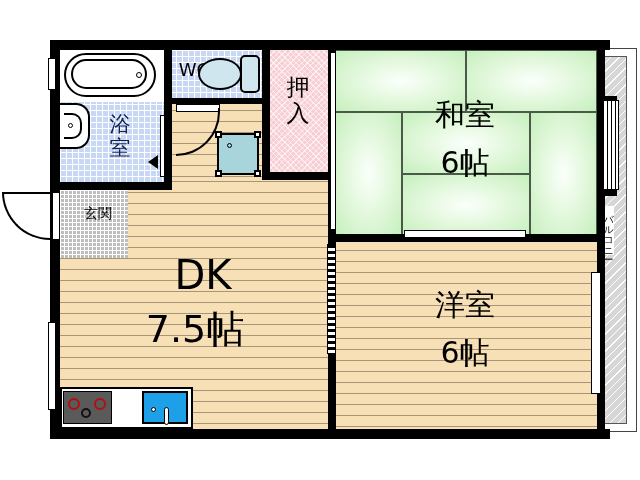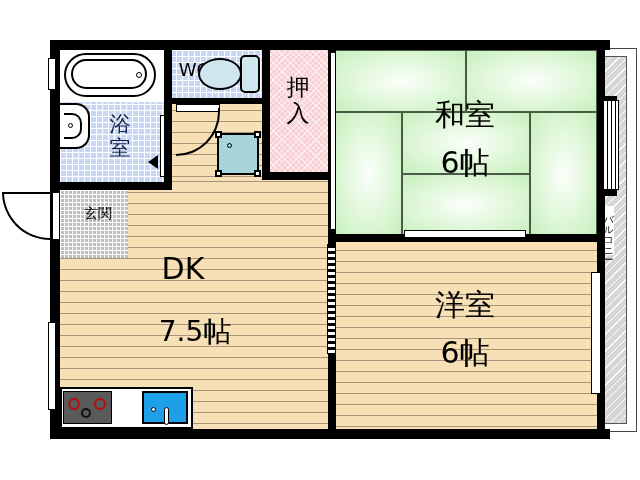--- a/index.html
+++ b/index.html
@@ -64,22 +64,22 @@
   <div class="abs tatami" style="left:67px;top:62px;width:128px;height:62px;"></div>
   <div class="abs tatami" style="left:67px;top:124px;width:128px;height:62px;"></div>
   <div class="abs tatami" style="left:195px;top:62px;width:67px;height:124px;"></div>
 </div>
 <div class="abs label" style="left:405px;top:98px;width:120px;font-size:30px;">和室</div>
 <div class="abs label" style="left:405px;top:146px;width:120px;font-size:30px;">6帖</div>
 
 <div class="abs genkan" style="left:60px;top:190px;width:68px;height:68px;"></div>
 <div class="abs label" style="left:70px;top:205px;width:56px;font-size:14px;">玄関</div>
 
-<div class="abs label" style="left:128px;top:252px;width:110px;font-size:30px;">DK</div>
-<div class="abs label" style="left:130px;top:316px;width:130px;font-size:28px;">7.5帖</div>
+<div class="abs label" style="left:148px;top:252px;width:110px;font-size:40px;">DK</div>
+<div class="abs label" style="left:130px;top:308px;width:130px;font-size:38px;">7.5帖</div>
 
 <div class="abs" style="left:60px;top:387px;width:133px;height:42px;background:#fff;border:2px solid #000;"></div>
 <div class="abs" style="left:63px;top:391px;width:49px;height:33px;background:#5a5a5a;border:1.5px solid #000;">
   <div class="abs" style="left:4px;top:6px;width:12px;height:12px;border:2px solid #b01010;border-radius:50%;"></div>
   <div class="abs" style="left:30px;top:6px;width:12px;height:12px;border:2px solid #b01010;border-radius:50%;"></div>
   <div class="abs" style="left:17px;top:16px;width:10px;height:10px;border:2px solid #111;border-radius:50%;"></div>
 </div>
 <div class="abs" style="left:142px;top:391px;width:46px;height:33px;background:#1ea0e8;border:2px solid #000;">
   <div class="abs" style="left:7px;top:14px;width:5px;height:5px;background:#fff;border:1px solid #000;border-radius:50%;"></div>
   <div class="abs" style="left:20px;top:14px;width:5px;height:18px;background:#fff;border:1px solid #000;border-radius:3px;"></div>

